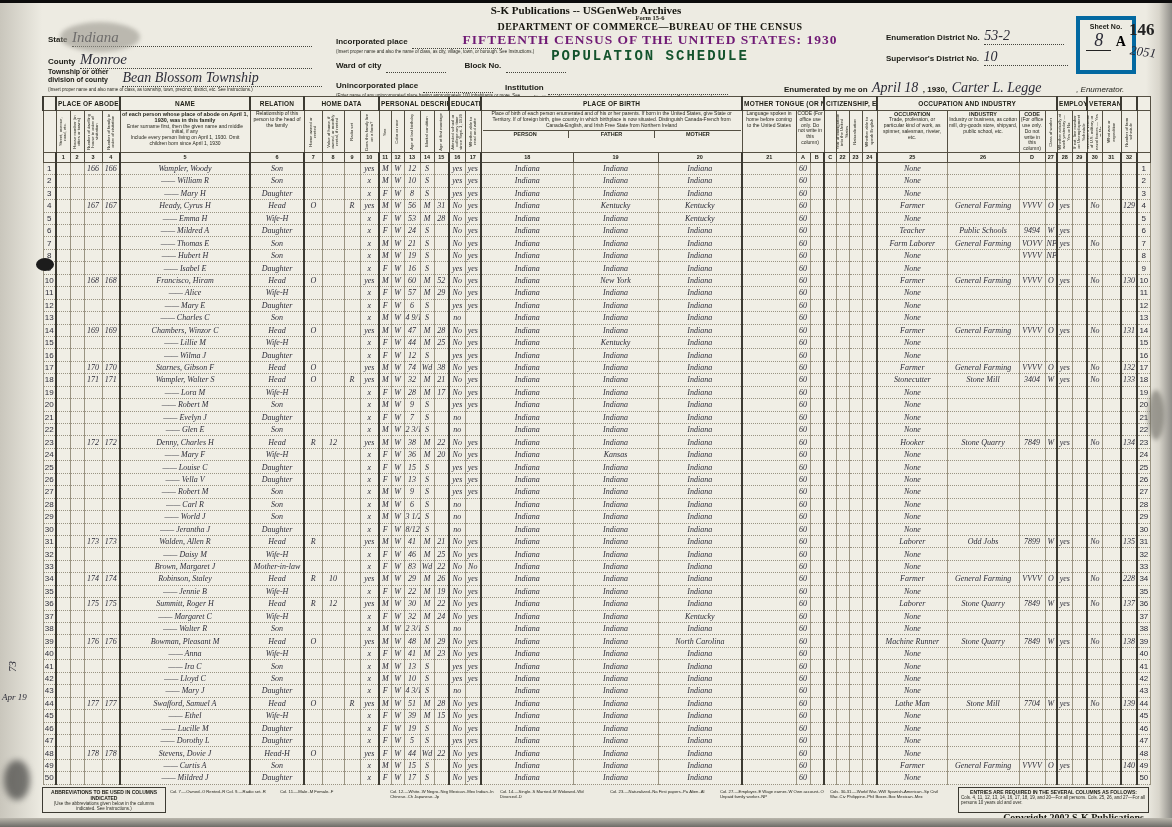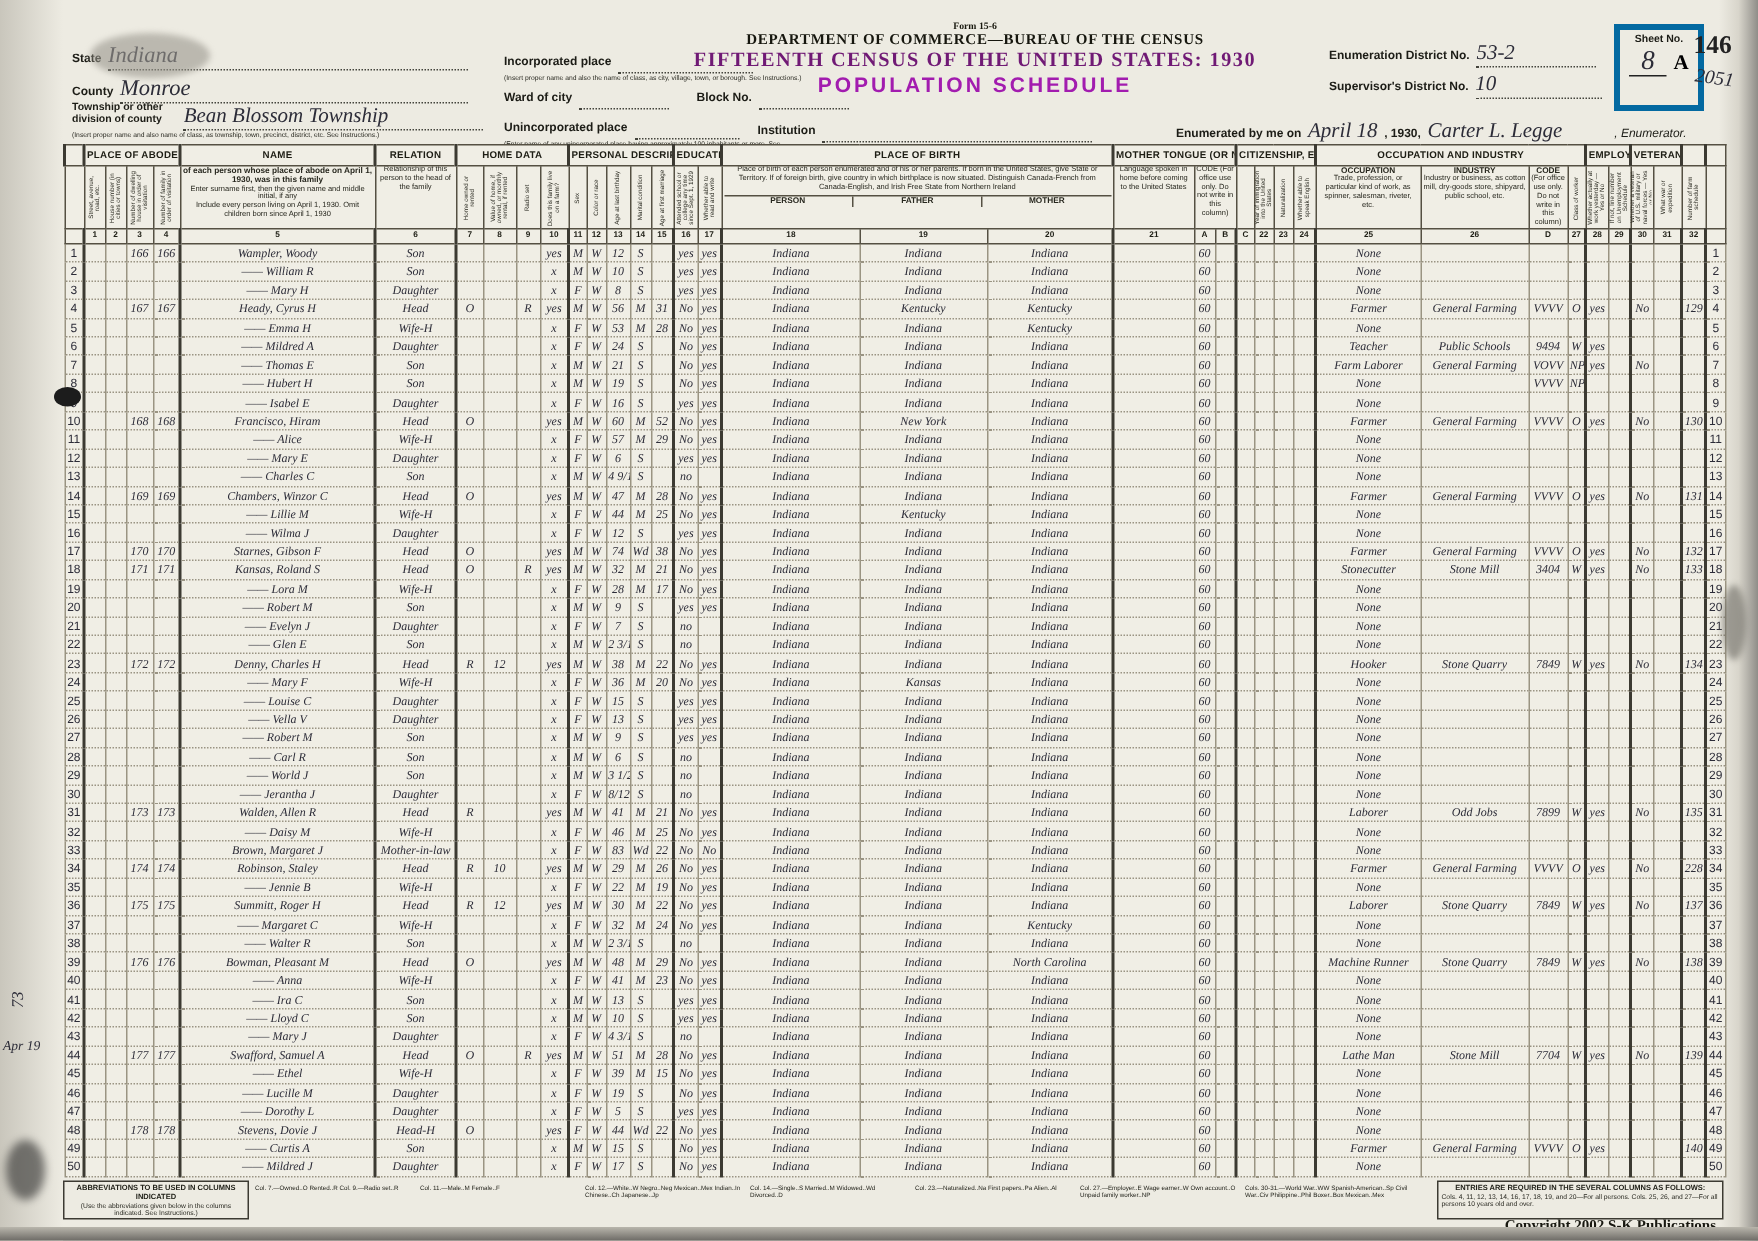--- a/index.html
+++ b/index.html
@@ -19,21 +19,21 @@
     border-top:3px solid #0c0c0c;padding-top:1px;height:12px;}
   
   .lbl{font-size:8px;color:#1c1c16;font-weight:bold;}
   .tiny{font-size:4.5px;color:#2a2a22;}
   .hw{font-family:"Liberation Serif",serif;font-style:italic;color:#2c2c38;}
   .dots{display:inline-block;border-bottom:1px dotted #44443c;}
   .abs{position:absolute;}
   .formno{font-size:6.5px;font-weight:bold;font-family:"Liberation Serif",serif;color:#19190f;}
   .dept{font-size:10px;font-weight:bold;font-family:"Liberation Serif",serif;letter-spacing:.5px;color:#16160e;}
   .t1{font-size:13.5px;font-weight:bold;font-family:"Liberation Serif",serif;letter-spacing:1px;color:#701a75;}
-  .t2{font-size:14px;font-weight:bold;font-family:Liberation Sans, sans-serif;letter-spacing:2px;color:#a21caf;}
+  .t2{font-size:14px;font-weight:bold;font-family:Liberation Mono, monospace;letter-spacing:2px;color:#14532d;}
   .sheetbox{position:absolute;left:1076px;top:16px;width:52px;height:50px;border:4px solid #0369a1;
     text-align:center;background:#edebe2;}
   .stamp{position:absolute;font-family:"Liberation Serif",serif;font-weight:bold;color:#222;}
   
   table.census{position:absolute;left:42px;top:96px;border-collapse:collapse;table-layout:fixed;
     width:1107px;background:#f0eee5;}
   table.census th,table.census td{border:1px solid #9a9482;padding:0 1px;overflow:hidden;}
   table.census td{height:11.45px;border-top:1px dotted #9a9483;border-bottom:1px dotted #9a9483;
     font-size:8px;text-align:center;white-space:nowrap;color:#2c2c38;}
   table.census .gb{border-left:2px solid #3c3a32;}
@@ -59,20 +59,21 @@
     font-weight:bold;font-size:10px;color:#181810;}
   .vnote{transform:rotate(-90deg);transform-origin:left top;}
 </style>
 </head>
 <body>
 
 <div class="paper">
   <div class="edge-left"></div>
   <div class="edge-right"></div>
 
+  <div class="banner">S-K Publications -- USGenWeb Archives</div>
 
   <div class="abs" style="left:48px;top:28px;">
     <span class="lbl">State</span>
     <span class="dots" style="min-width:240px;"><span class="hw" style="font-size:15px;">Indiana</span></span>
   </div>
   <div class="abs" style="left:48px;top:50px;">
     <span class="lbl">County</span>
     <span class="dots" style="min-width:232px;"><span class="hw" style="font-size:15px;">Monroe</span></span>
   </div>
   <div class="abs" style="left:48px;top:68px;width:300px;">
@@ -970,21 +971,21 @@
           <td class="c-war hw"></td>
           <td class="c-fs gb hw">132</td>
           <td class="c-rn gb">17</td>
         </tr>
         <tr>
           <td class="c-ln">18</td>
           <td class="c-street gb hw"></td>
           <td class="c-house hw"></td>
           <td class="c-dwell hw">171</td>
           <td class="c-fam hw">171</td>
-          <td class="c-name gb hw">Kansas, Roland S</td>
+          <td class="c-name gb hw">Wampler, Walter S</td>
           <td class="c-rel gb hw">Head</td>
           <td class="c-own gb hw">O</td>
           <td class="c-val hw"></td>
           <td class="c-radio hw">R</td>
           <td class="c-farm hw">yes</td>
           <td class="c-sex gb hw">M</td>
           <td class="c-race hw">W</td>
           <td class="c-age hw">32</td>
           <td class="c-mar hw">M</td>
           <td class="c-a1m hw">21</td>

